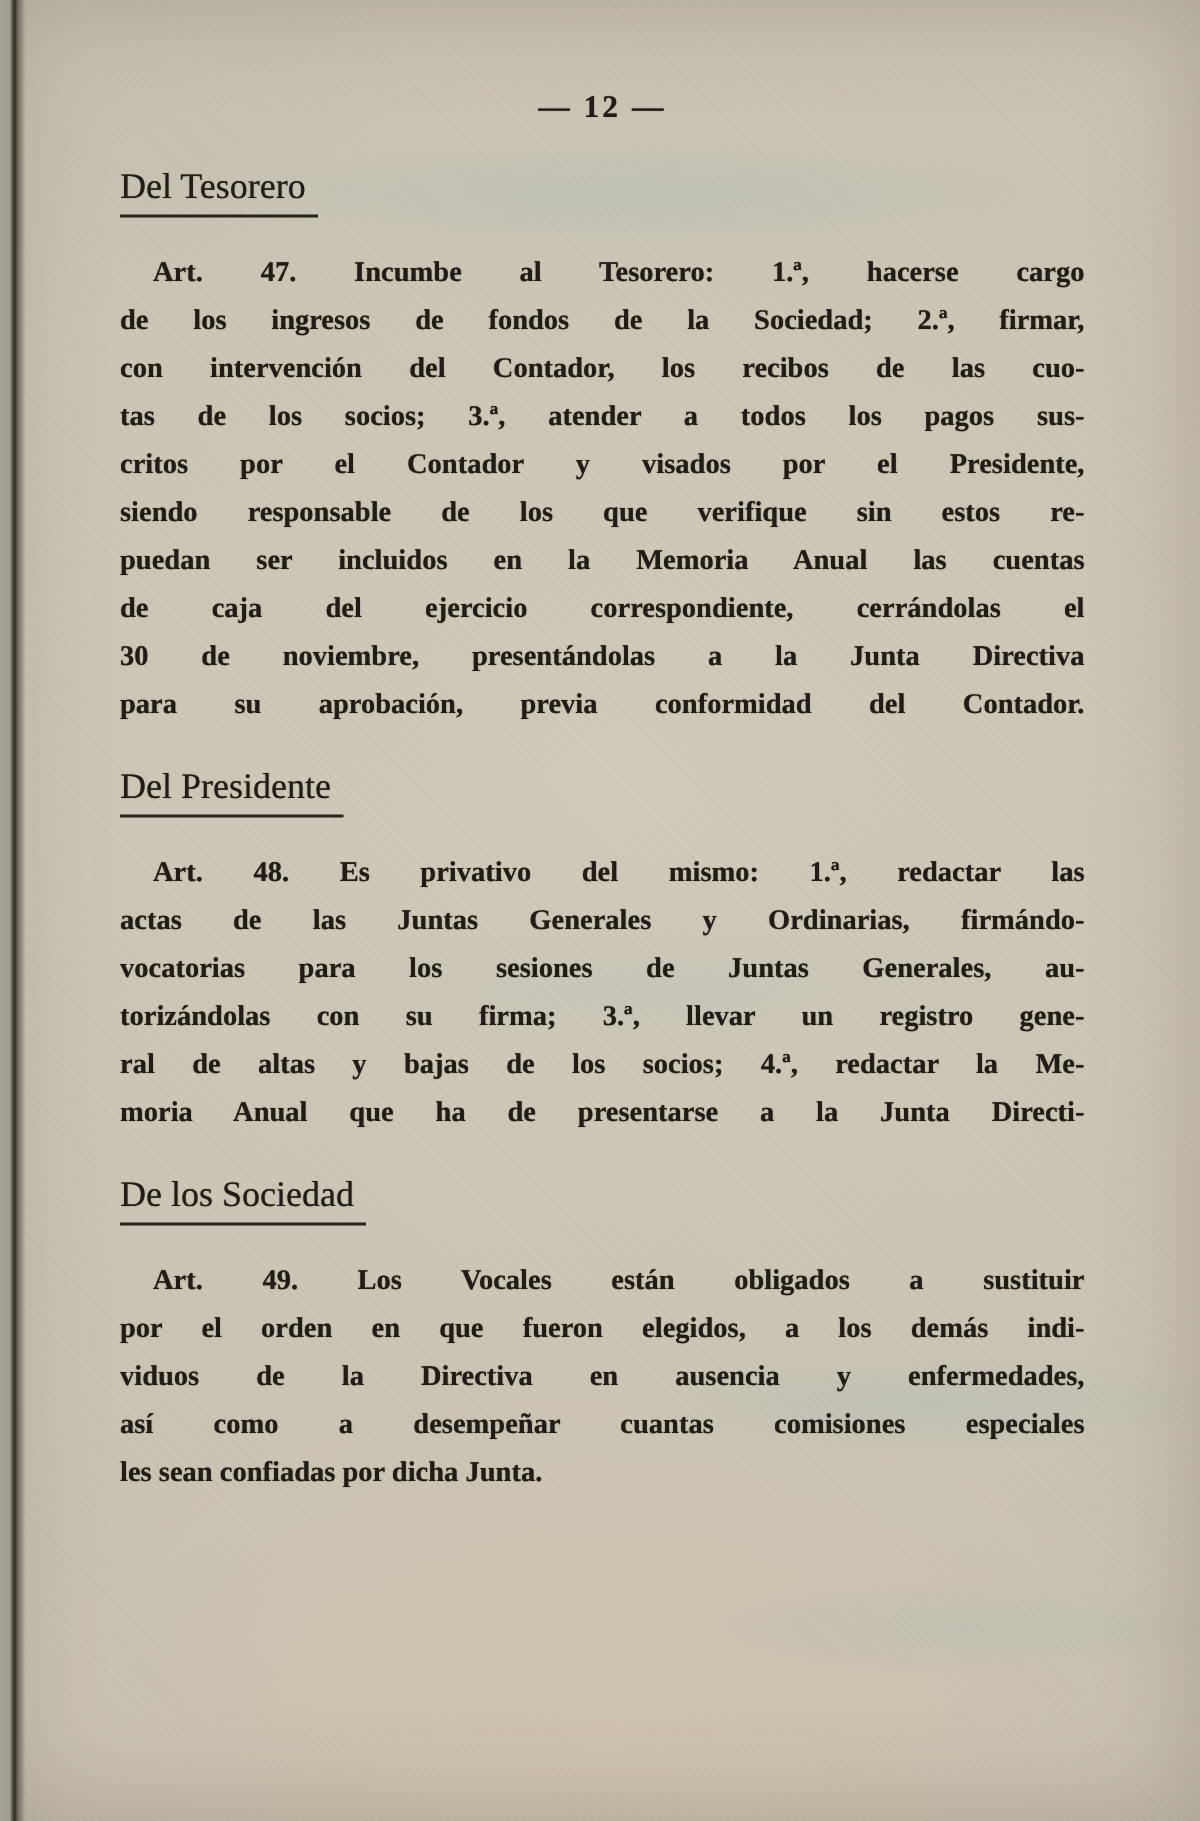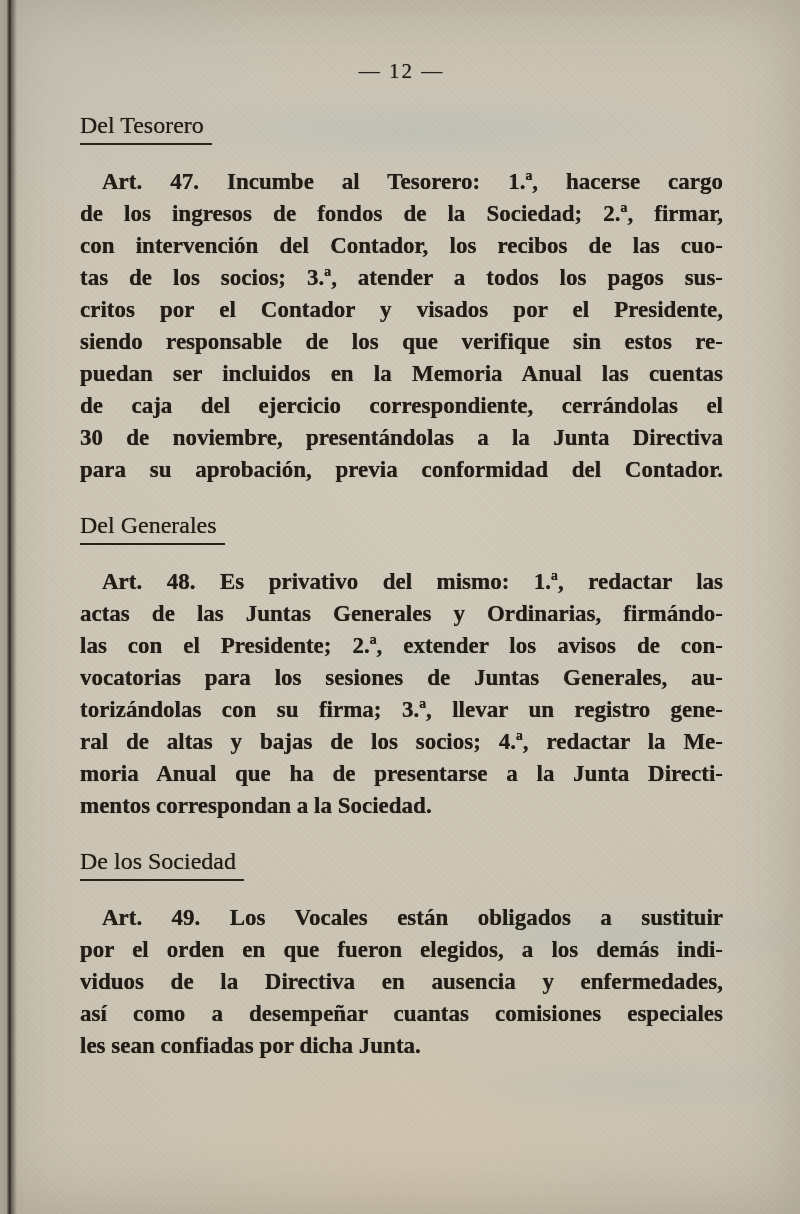--- a/index.html
+++ b/index.html
@@ -33,34 +33,34 @@
   .content {
     position: absolute; inset: 0;
     padding: 0 77px 0 80px;
     text-shadow: 0 0 0.7px rgba(38,32,24,0.75);
   }
   .pagenum {
     margin-top: 58px;
     line-height: 26px;
     text-align: center;
     font-size: 21px;
-    font-weight: normal;
+    font-weight: bold;
     letter-spacing: 2px;
   }
   .sec-heading {
     margin: 26px 0 0 0;
     font-size: 24px;
     font-weight: normal;
     line-height: 26px;
     width: fit-content;
     padding: 0 8px 5px 0;
     border-bottom: 2px solid #27231c;
   }
   .sec-heading.firstsec { margin-top: 28px; }
-  .para { margin-top: 21px; font-size: 23px; font-weight: bold; }
+  .para { margin-top: 21px; font-size: 19px; font-weight: bold; }
   .tl {
     line-height: 32px;
     height: 32px;
     text-align: justify;
     text-align-last: justify;
   }
   .tl.first { padding-left: 22px; }
   .tl.short { text-align-last: left; }
 </style>
 </head>
@@ -82,30 +82,28 @@
         <div class="tl">critos por el Contador y visados por el Presidente,</div>
         <div class="tl">siendo responsable de los que verifique sin estos re-</div>
         <div class="tl">puedan ser incluidos en la Memoria Anual las cuentas</div>
         <div class="tl">de caja del ejercicio correspondiente, cerrándolas el</div>
         <div class="tl">30 de noviembre, presentándolas a la Junta Directiva</div>
         <div class="tl">para su aprobación, previa conformidad del Contador.</div>
       </div>
     </div>
 
     <div>
-      <h2 class="sec-heading">Del Generales</h2>
+      <h2 class="sec-heading">Del Presidente</h2>
       <div class="para">
         <div class="tl first">Art. 48.  Es privativo del mismo: 1.ª, redactar las</div>
         <div class="tl">actas de las Juntas Generales y Ordinarias, firmándo-</div>
-        <div class="tl">las con el Presidente; 2.ª, extender los avisos de con-</div>
         <div class="tl">vocatorias para los sesiones de Juntas Generales, au-</div>
         <div class="tl">torizándolas con su firma; 3.ª, llevar un registro gene-</div>
         <div class="tl">ral de altas y bajas de los socios; 4.ª, redactar la Me-</div>
         <div class="tl">moria Anual que ha de presentarse a la Junta Directi-</div>
-        <div class="tl short">mentos correspondan a la Sociedad.</div>
       </div>
     </div>
 
     <div>
       <h2 class="sec-heading">De los Sociedad</h2>
       <div class="para">
         <div class="tl first">Art. 49.  Los Vocales están obligados a sustituir</div>
         <div class="tl">por el orden en que fueron elegidos, a los demás indi-</div>
         <div class="tl">viduos de la Directiva en ausencia y enfermedades,</div>
         <div class="tl">así como a desempeñar cuantas comisiones especiales</div>

